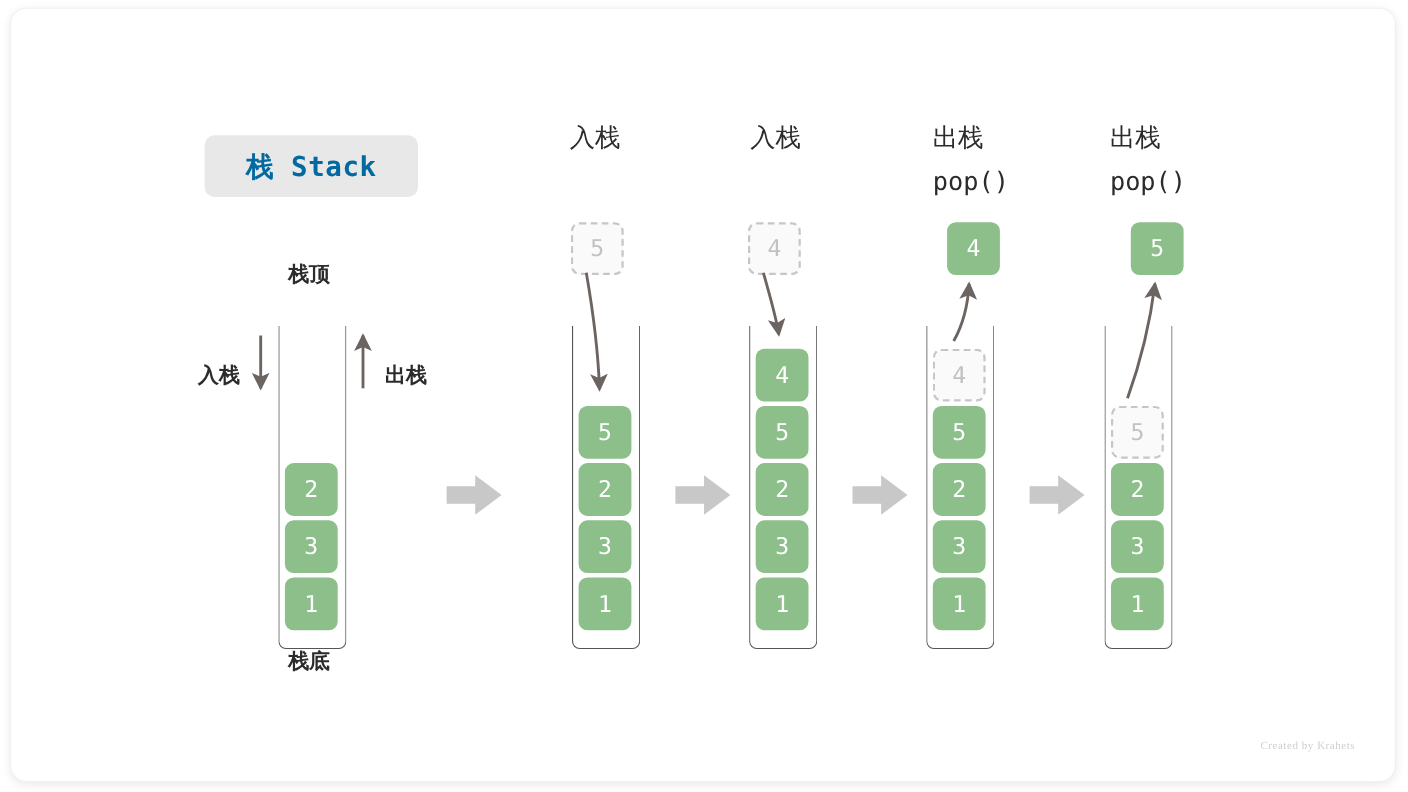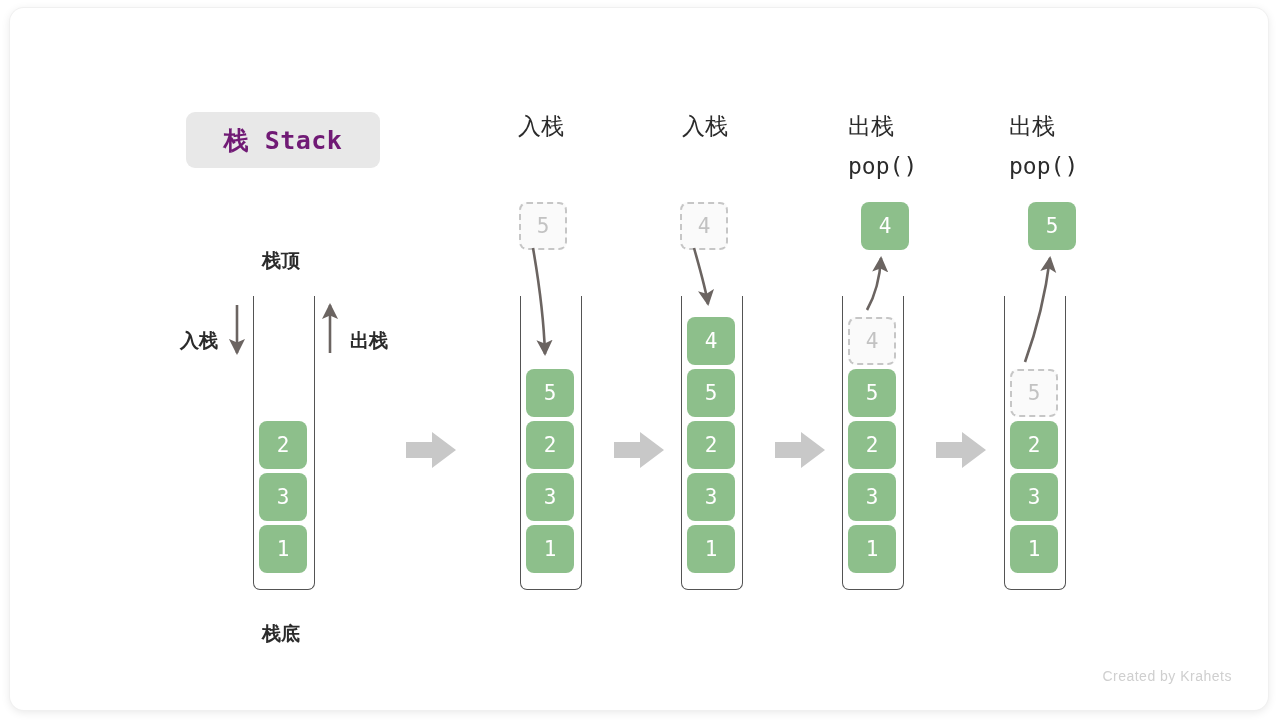--- a/index.html
+++ b/index.html
@@ -15,27 +15,27 @@
     width:1258px;height:702px;
     background:#ffffff;
     border-radius:14px;
     box-shadow:0 0 0 1px #f0f0f0, 0 2px 10px rgba(0,0,0,0.10);
     overflow:hidden;
   }
   .abs{position:absolute;}
 
   
   #title-chip{
-    left:176px;top:104px;
+    left:176px;top:115px;
     width:194px;height:56px;
     background:#e8e8e8;
     border-radius:9px;
     display:flex;align-items:center;justify-content:center;
     font-family:"DejaVu Sans Mono","Liberation Mono",monospace;
-    font-size:25px;font-weight:bold;color:#701a75;
+    font-size:25px;font-weight:bold;color:#0369a1;
     letter-spacing:0.5px;
   }
 
   
   .op-caption{
     font-family:"DejaVu Sans Mono","Liberation Mono",monospace;
     font-size:23px;color:#2b2b2b;
     line-height:40px;
     white-space:nowrap;
   }
@@ -83,47 +83,47 @@
   }
   .pos-label{
     font-family:"DejaVu Sans","Liberation Sans",sans-serif;
     font-size:19px;font-weight:bold;color:#2b2b2b;
     white-space:nowrap;
   }
 
   
   #watermark{
     right:36px;bottom:26px;
-    font-family:Liberation Sans, sans-serif;
-    font-size:14px;color:#cfcfcf;letter-spacing:0.5px;margin-top:44px;
+    font-family:Liberation Serif, serif;
+    font-size:10px;color:#cfcfcf;letter-spacing:0.5px;margin-top:44px;
   }
 
   svg.overlay{position:absolute;left:0;top:0;width:1258px;height:702px;pointer-events:none;}
 </style>
 </head>
 <body>
 
 <div id="card">
 
   <div class="abs" id="title-chip">栈 Stack</div>
 
   <div class="stack-wrap">
 
-    <div class="abs pos-label" style="left:252px;top:240px;font-family:Liberation Mono, monospace;">栈顶</div>
+    <div class="abs pos-label" style="left:252px;top:228px;font-family:Liberation Mono, monospace;">栈顶</div>
 
     <div class="abs side-label" style="left:170px;top:320px;">入栈</div>
     <div class="abs side-label" style="left:340px;top:320px;">出栈</div>
 
     <div class="stack-box" style="left:243px;top:288px;width:62px;height:294px;"></div>
 
     <div class="cell abs" style="left:249px;top:413px;">2</div>
     <div class="cell abs" style="left:249px;top:465px;">3</div>
     <div class="cell abs" style="left:249px;top:517px;">1</div>
 
-    <div class="abs pos-label" style="left:252px;top:613px;">栈底</div>
+    <div class="abs pos-label" style="left:252px;top:580px;">栈底</div>
   </div>
 
   <div class="stack-wrap">
     <div class="abs op-caption" style="left:508px;top:98px;">
       <div class="cn">入栈</div>
     </div>
 
     <div class="cell ghost abs" style="left:509px;top:194px;">5</div>
 
     <div class="stack-box" style="left:510px;top:288px;width:62px;height:294px;"></div>

